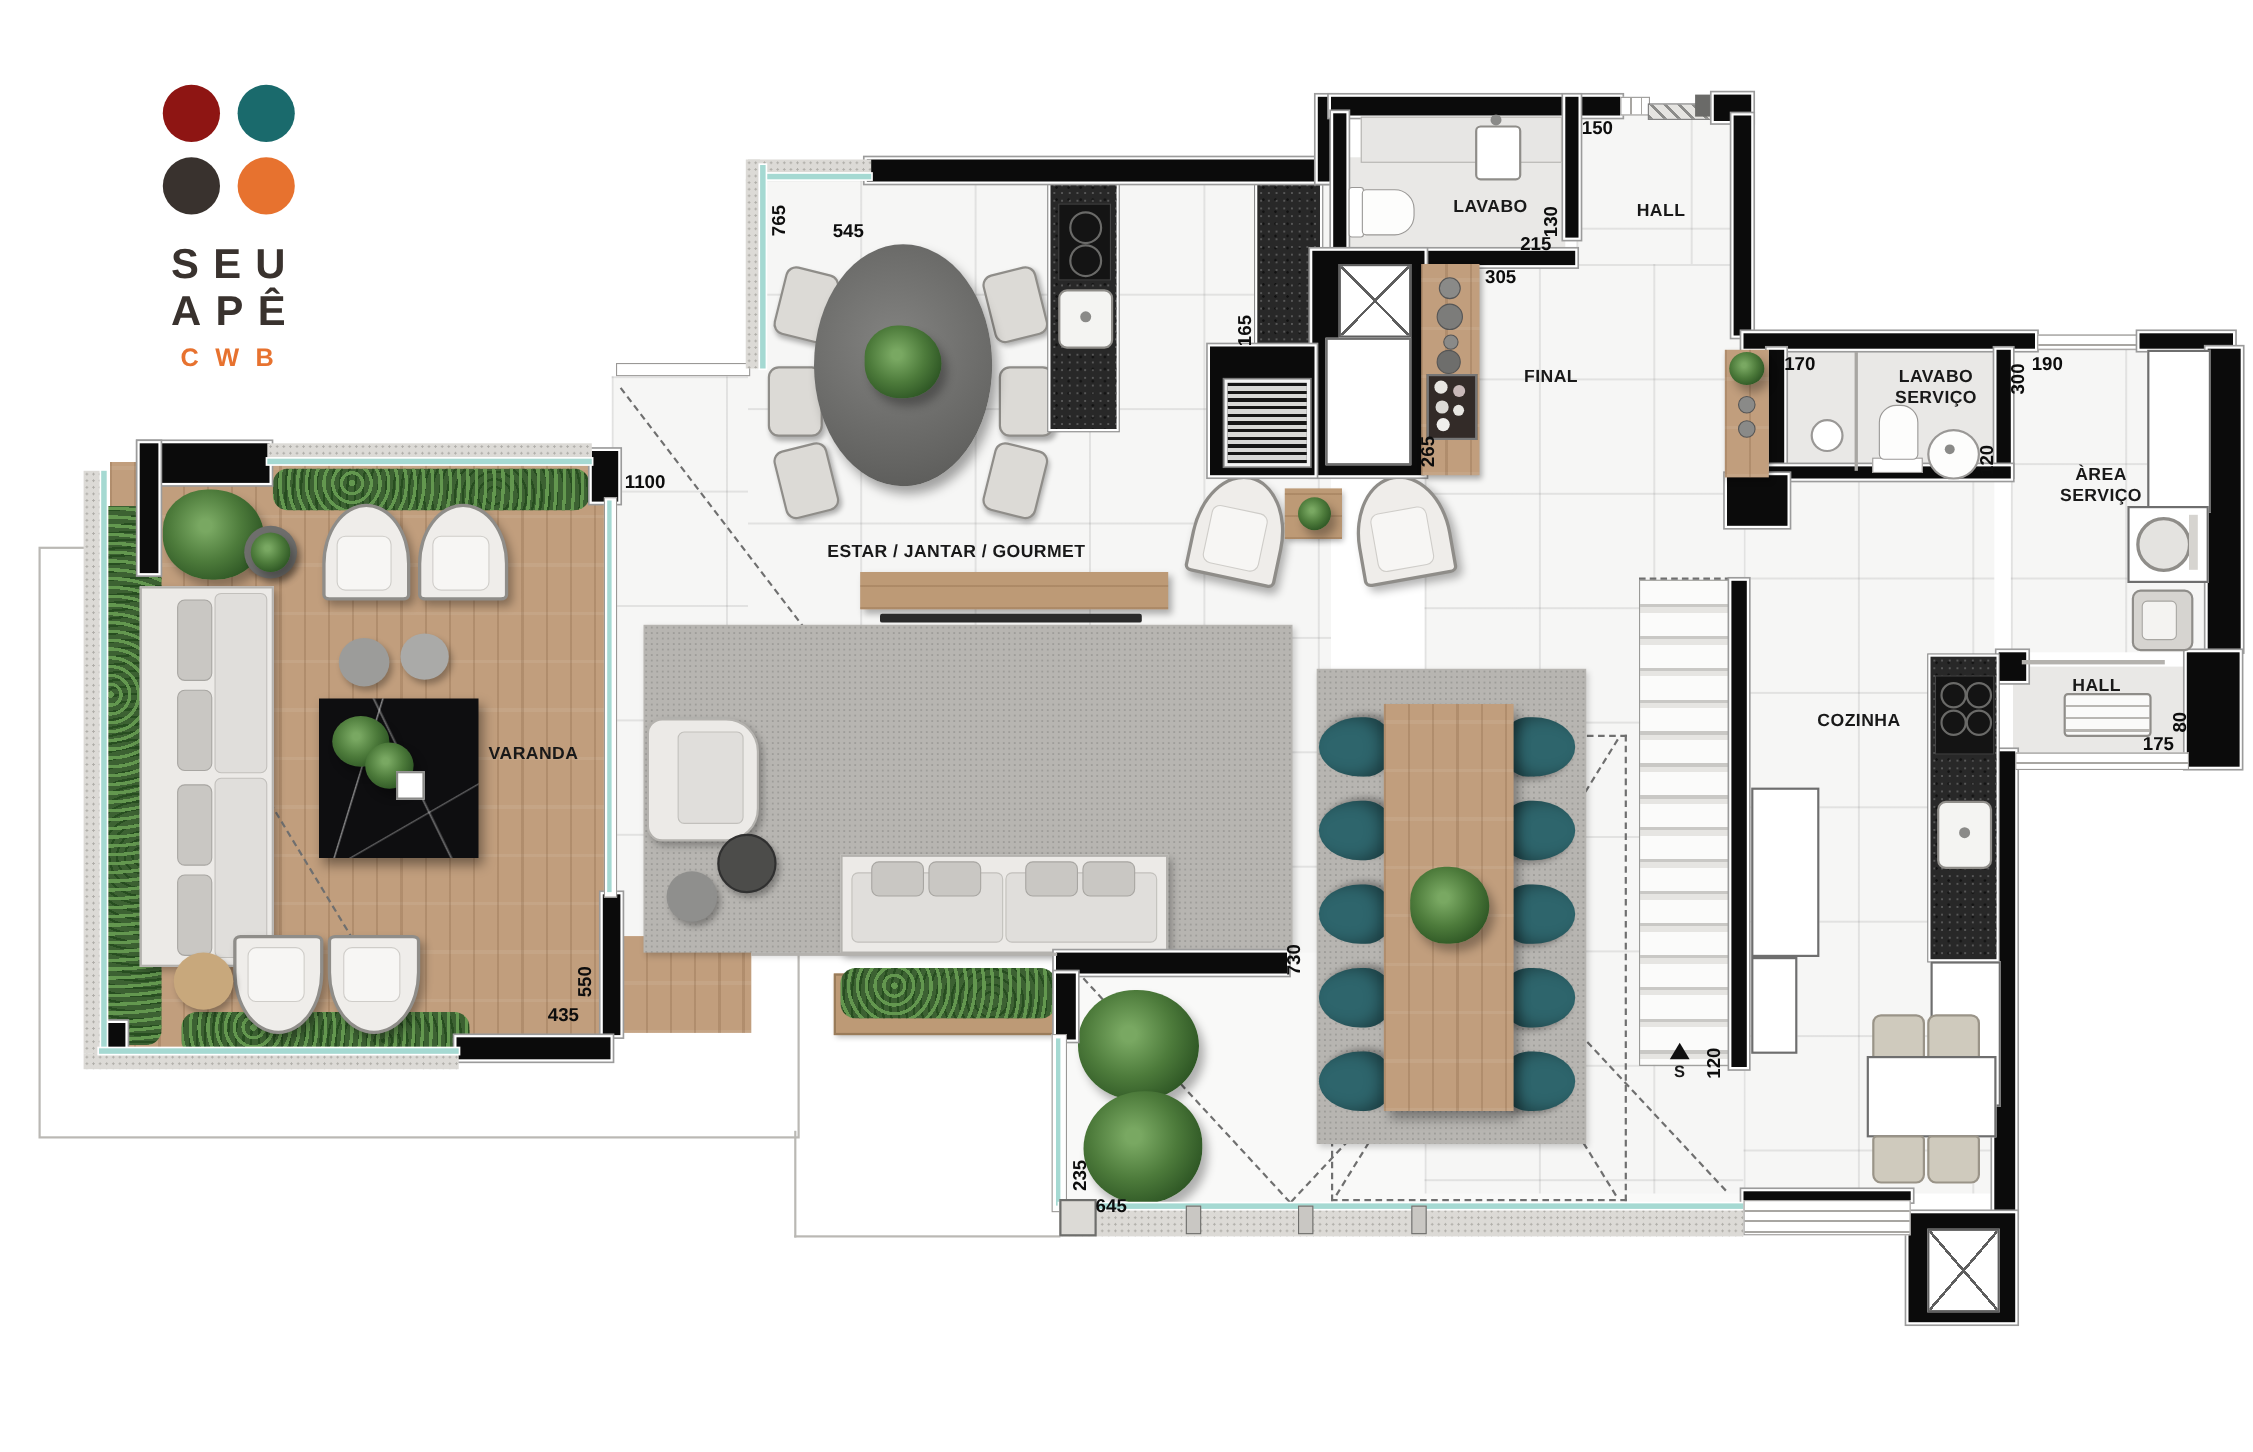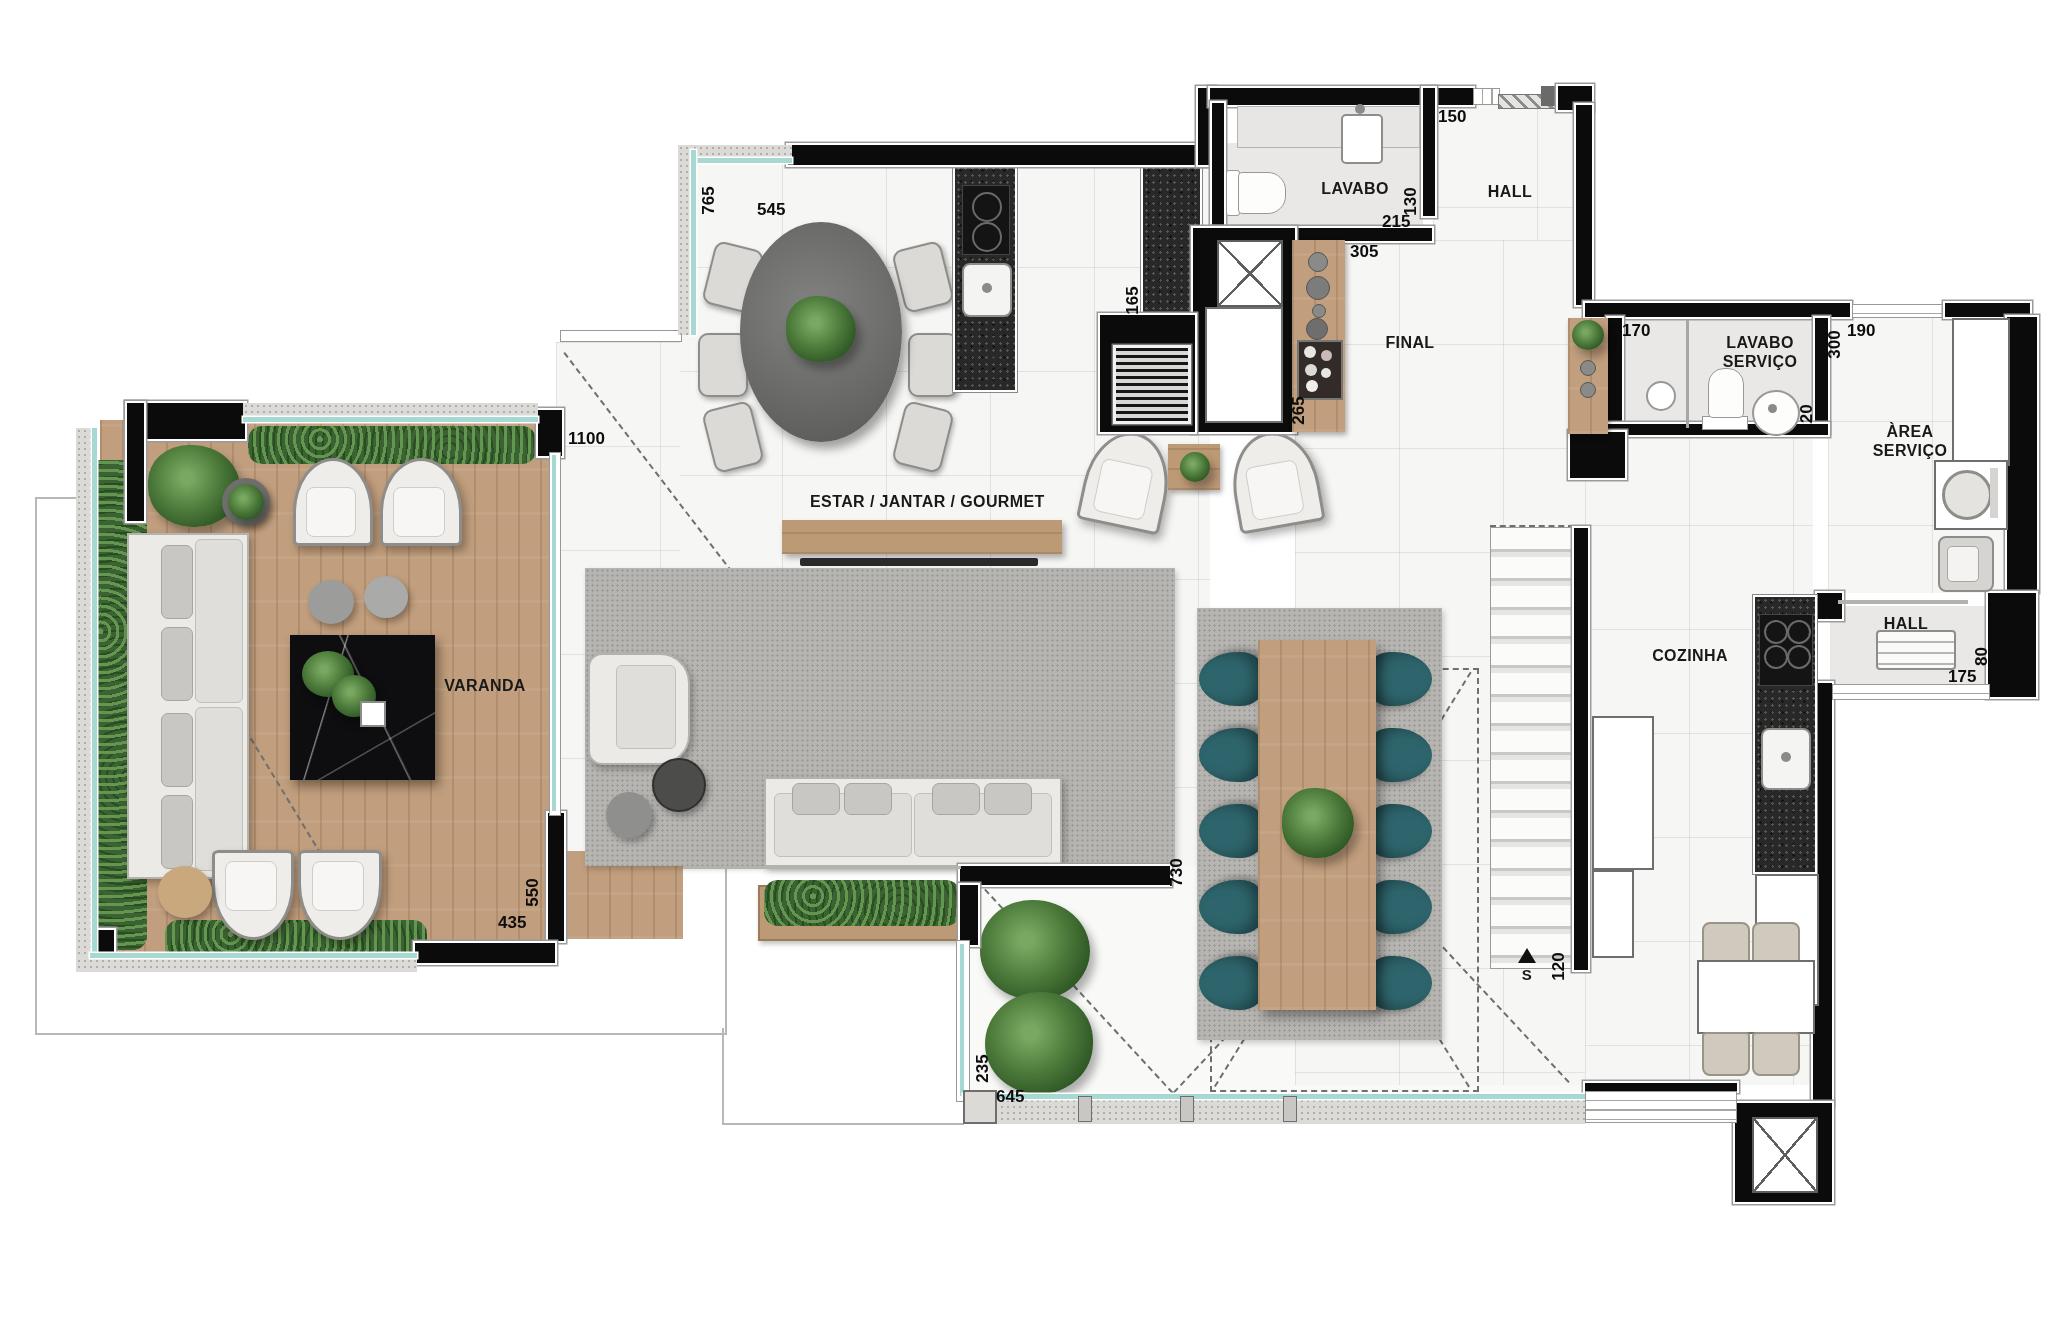--- a/index.html
+++ b/index.html
@@ -78,20 +78,29 @@
   .logo-txt{position:absolute;font-weight:bold;color:#39322e;letter-spacing:13px;text-align:center;white-space:nowrap;}
   .title{position:absolute;font-weight:bold;font-size:29px;letter-spacing:.8px;color:#111;white-space:nowrap;}
   .acunit{position:absolute;background:#fafaf9;border:2px solid #8f8d89;border-radius:4px;
         background-image:repeating-linear-gradient(180deg,transparent 0 9px,#b8b6b2 9px 11px);}
 </style>
 </head>
 <body>
 
 <div id="page">
 
+  <div class="a" style="left:140px;top:70px;width:140px;height:260px;">
+    <div class="logo-circle" style="left:8px;top:7px;background:#8e1513;"></div>
+    <div class="logo-circle" style="left:76px;top:7px;background:#1a6a6c;"></div>
+    <div class="logo-circle" style="left:8px;top:73px;background:#39322e;"></div>
+    <div class="logo-circle" style="left:76px;top:73px;background:#e7722f;"></div>
+    <div class="logo-txt" style="left:4px;top:150px;width:140px;font-size:38px;">SEU</div>
+    <div class="logo-txt" style="left:4px;top:192px;width:140px;font-size:38px;">APÊ</div>
+    <div class="logo-txt" style="left:4px;top:242px;width:140px;font-size:23px;color:#e7722f;letter-spacing:15px;">CWB</div>
+  </div>
 
   <div class="outline" style="left:35px;top:497px;width:688px;height:534px;"></div>
   <div class="a" style="left:722px;top:1028px;width:2px;height:97px;background:#bab8b4;"></div>
   <div class="a" style="left:722px;top:1123px;width:242px;height:2px;background:#bab8b4;"></div>
 
   <div class="tile" style="left:678px;top:163px;width:532px;height:705px;"></div>
   <div class="tile" style="left:556px;top:342px;width:124px;height:526px;"></div>
   <div class="tile br" style="left:963px;top:866px;width:622px;height:234px;"></div>
   <div class="tile" style="left:1433px;top:103px;width:143px;height:202px;"></div>
   <div class="tile" style="left:1295px;top:240px;width:290px;height:845px;"></div>
@@ -167,21 +176,21 @@
   <div class="gran" style="left:955px;top:165px;width:60px;height:225px;"></div>
   <div class="a" style="left:962px;top:185px;width:46px;height:68px;background:#141414;border:1px solid #444;">
     <div class="circ" style="left:9px;top:6px;width:26px;height:26px;border:2px solid #6a6a68;"></div>
     <div class="circ" style="left:9px;top:36px;width:26px;height:26px;border:2px solid #6a6a68;"></div>
   </div>
   <div class="a" style="left:962px;top:263px;width:46px;height:50px;background:#f4f4f2;border:2px solid #8f8d89;border-radius:8px;">
     <div class="circ" style="left:18px;top:18px;width:10px;height:10px;background:#8a8a88;"></div>
   </div>
   <div class="gran" style="left:1143px;top:165px;width:57px;height:150px;"></div>
 
-  <div class="lbl" style="left:810px;top:492px;width:230px;">ESTAR / JANTAR / GOURMET</div>
+  <div class="lbl" style="left:752px;top:492px;width:230px;">ESTAR / JANTAR / GOURMET</div>
   <div class="woodh" style="left:782px;top:520px;width:280px;height:34px;box-shadow:3px 4px 6px rgba(0,0,0,.3);"></div>
   <div class="tv" style="left:800px;top:558px;width:238px;height:8px;"></div>
   <div class="rug" style="left:585px;top:568px;width:590px;height:298px;"></div>
   <div class="sofa" style="left:588px;top:653px;width:98px;height:108px;border-radius:14px 30px 30px 14px;">
     <div class="cush" style="left:26px;top:10px;width:58px;height:82px;"></div>
   </div>
   <div class="circ" style="left:652px;top:758px;width:50px;height:50px;background:#4c4c4a;border:2px solid #303030;box-shadow:3px 4px 6px rgba(0,0,0,.3);"></div>
   <div class="circ" style="left:606px;top:792px;width:46px;height:46px;background:#8f8f8d;box-shadow:3px 4px 6px rgba(0,0,0,.3);"></div>
   <div class="sofa" style="left:764px;top:777px;width:294px;height:86px;">
     <div class="cush" style="left:8px;top:14px;width:136px;height:62px;"></div>

